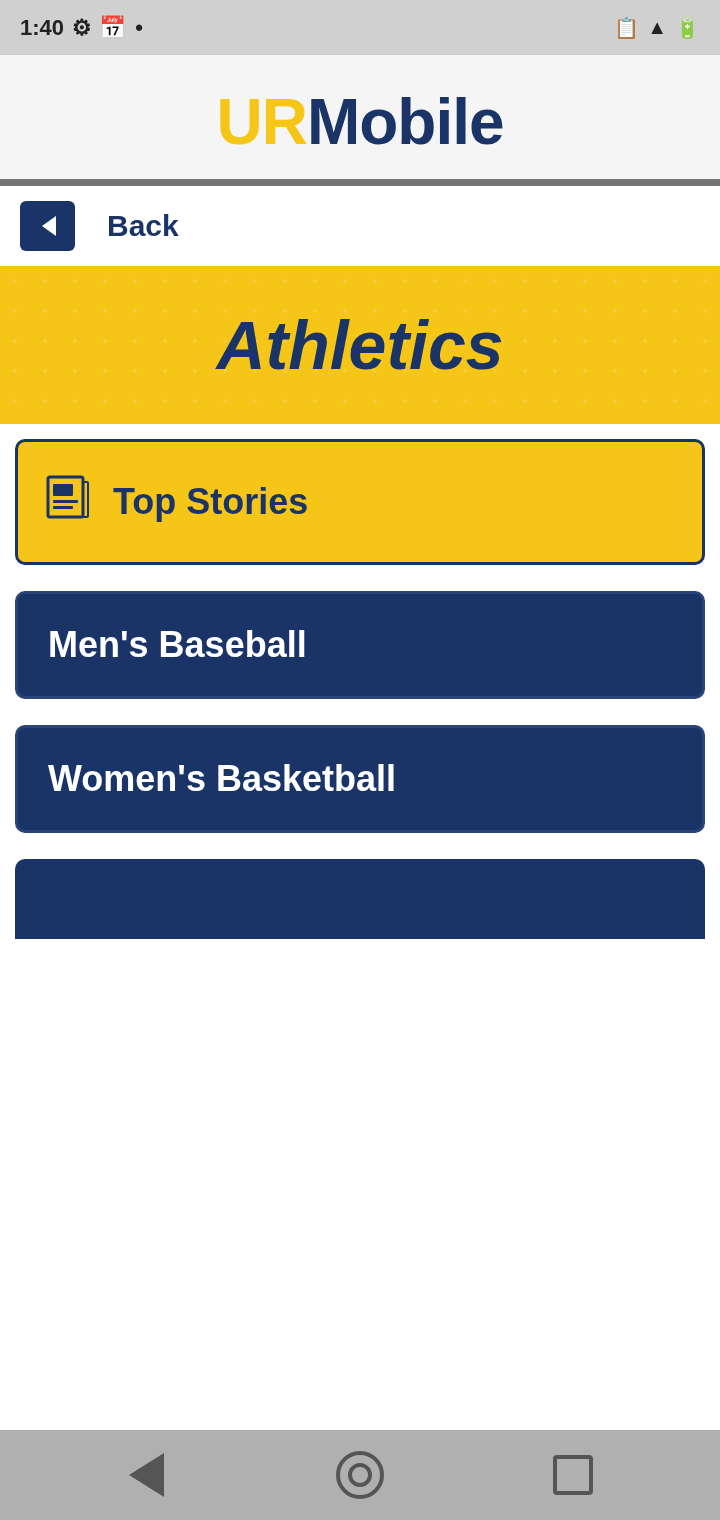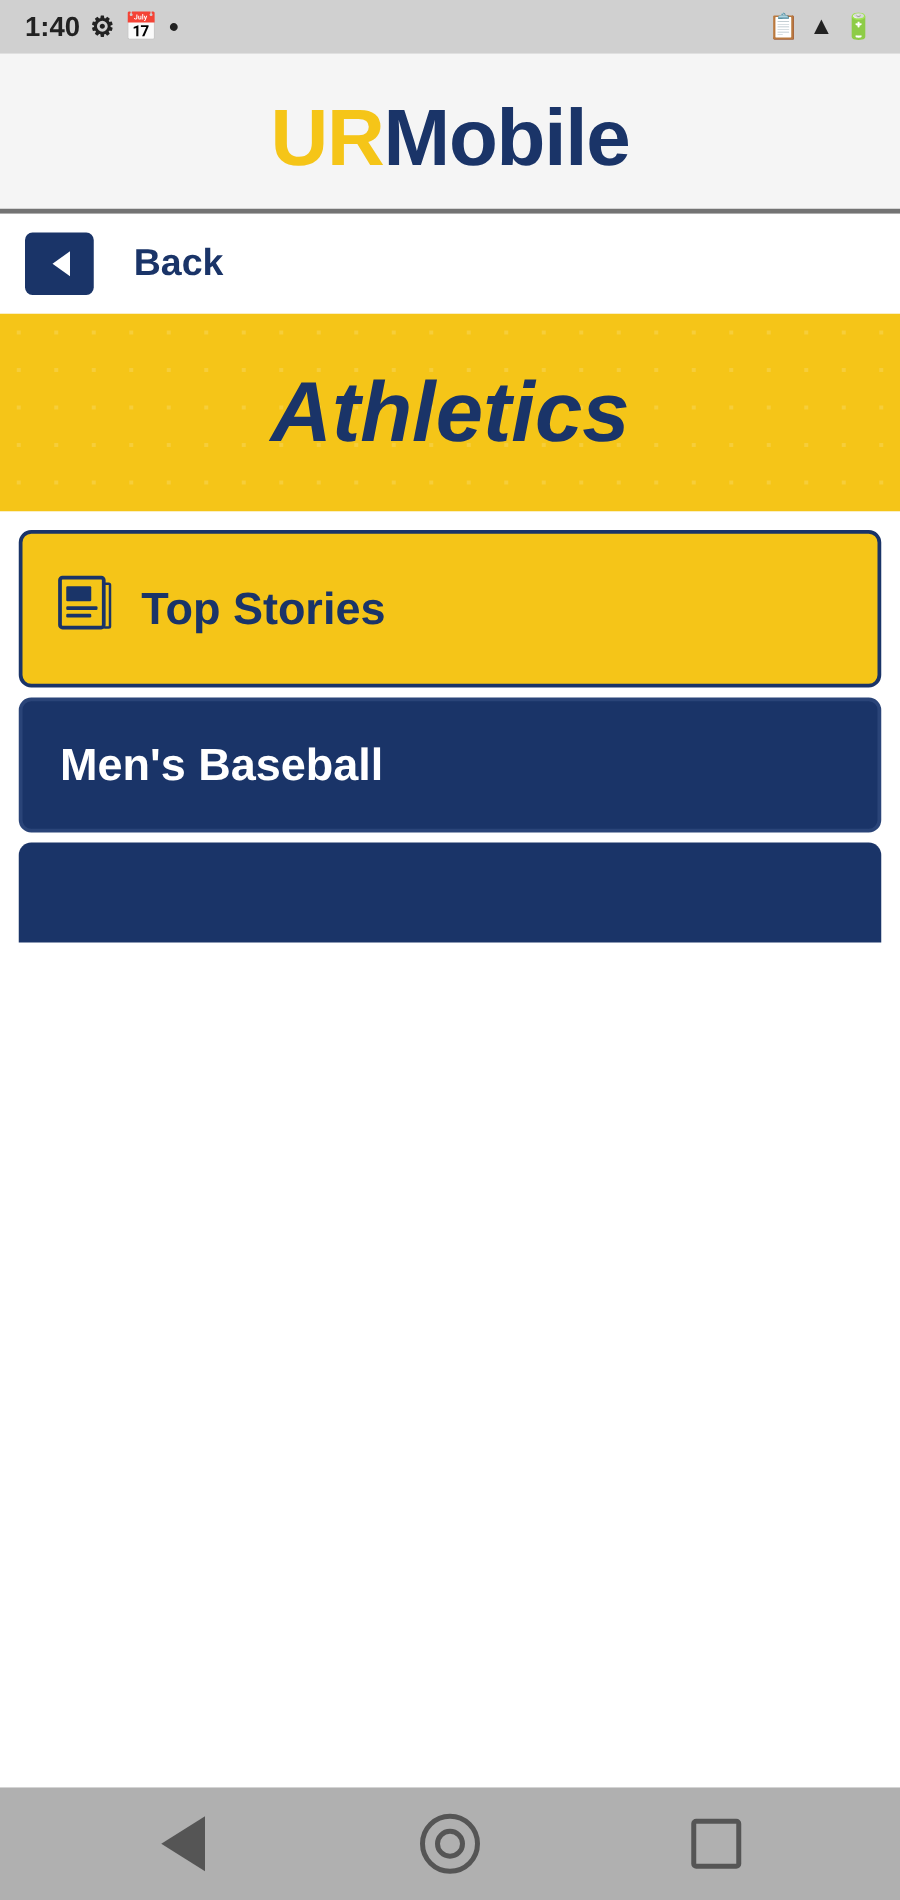--- a/index.html
+++ b/index.html
@@ -13,21 +13,21 @@
       width: 720px;
       min-height: 1520px;
       background: #f0f0f0;
       font-family: Arial, sans-serif;
       display: flex;
       flex-direction: column;
     }
 
     
     .status-bar {
-      height: 43px;
+      height: 55px;
       background: #d0d0d0;
       display: flex;
       align-items: center;
       justify-content: space-between;
       padding: 0 20px;
     }
 
     .status-left {
       display: flex;
       align-items: center;
@@ -43,21 +43,21 @@
       gap: 8px;
       font-size: 20px;
       color: #222;
     }
 
     
     .header {
       background: #f5f5f5;
       padding: 30px 15px 20px;
       text-align: center;
-      border-bottom: 4px solid #737373;
+      border-bottom: 7px solid #737373;
     }
 
     .logo {
       font-size: 64px;
       font-weight: 900;
       letter-spacing: -1px;
     }
 
     .logo-ur {
       color: #f5c518;
@@ -125,21 +125,21 @@
       font-style: italic;
     }
 
     
     .menu-container {
       background: #fff;
       padding: 15px;
       flex: 1;
       display: flex;
       flex-direction: column;
-      gap: 8px;
+      gap: 26px;
     }
 
     .menu-item {
       border-radius: 10px;
       padding: 30px 25px;
       cursor: pointer;
       display: flex;
       align-items: center;
       gap: 20px;
       border: 3px solid transparent;
@@ -287,20 +287,23 @@
       </svg>
     </span>
     <span class="menu-text">Top Stories</span>
   </div>
 
   <div class="menu-item menu-item-sport">
     <span class="menu-text">Men's Baseball</span>
   </div>
 
 
+  <div class="menu-item menu-item-sport">
+    <span class="menu-text">Women's Basketball</span>
+  </div>
 
 
   <div class="partial-item" style="min-height:50px; flex-grow:1; max-height:80px;"></div>
 </div>
 
 <div class="bottom-nav">
   <button class="nav-btn">
     <div class="nav-back-icon"></div>
   </button>
   <button class="nav-btn">

